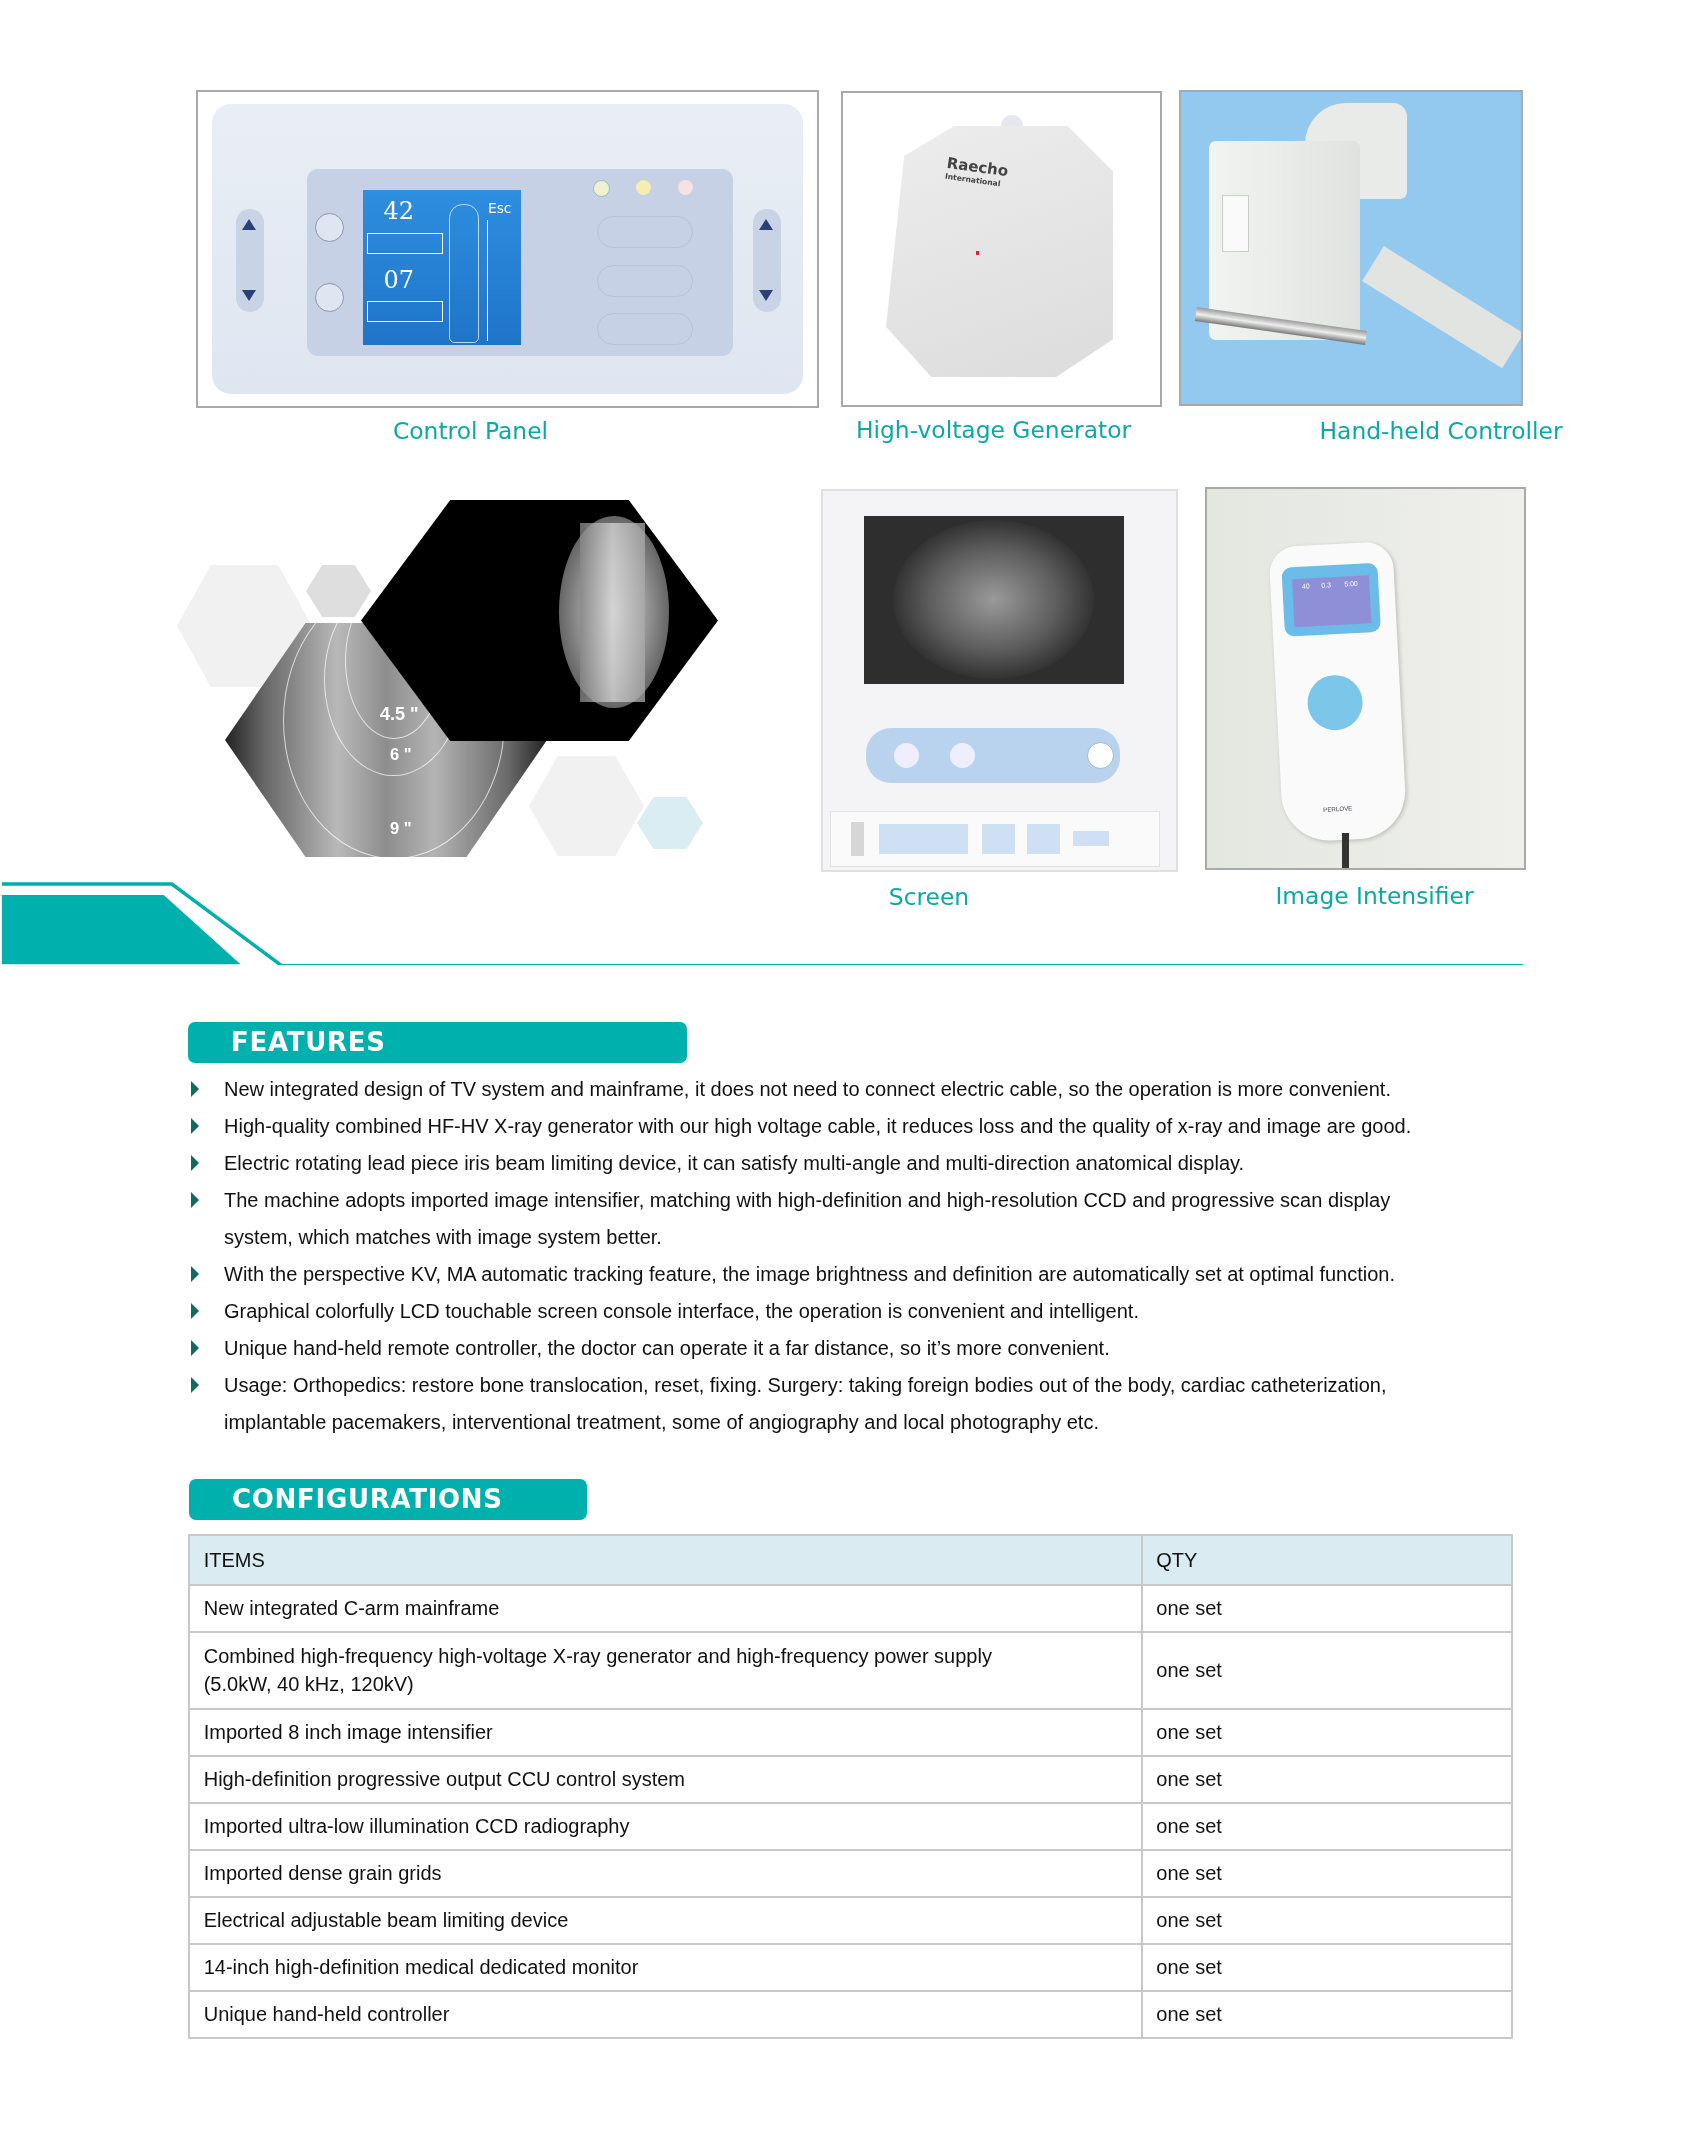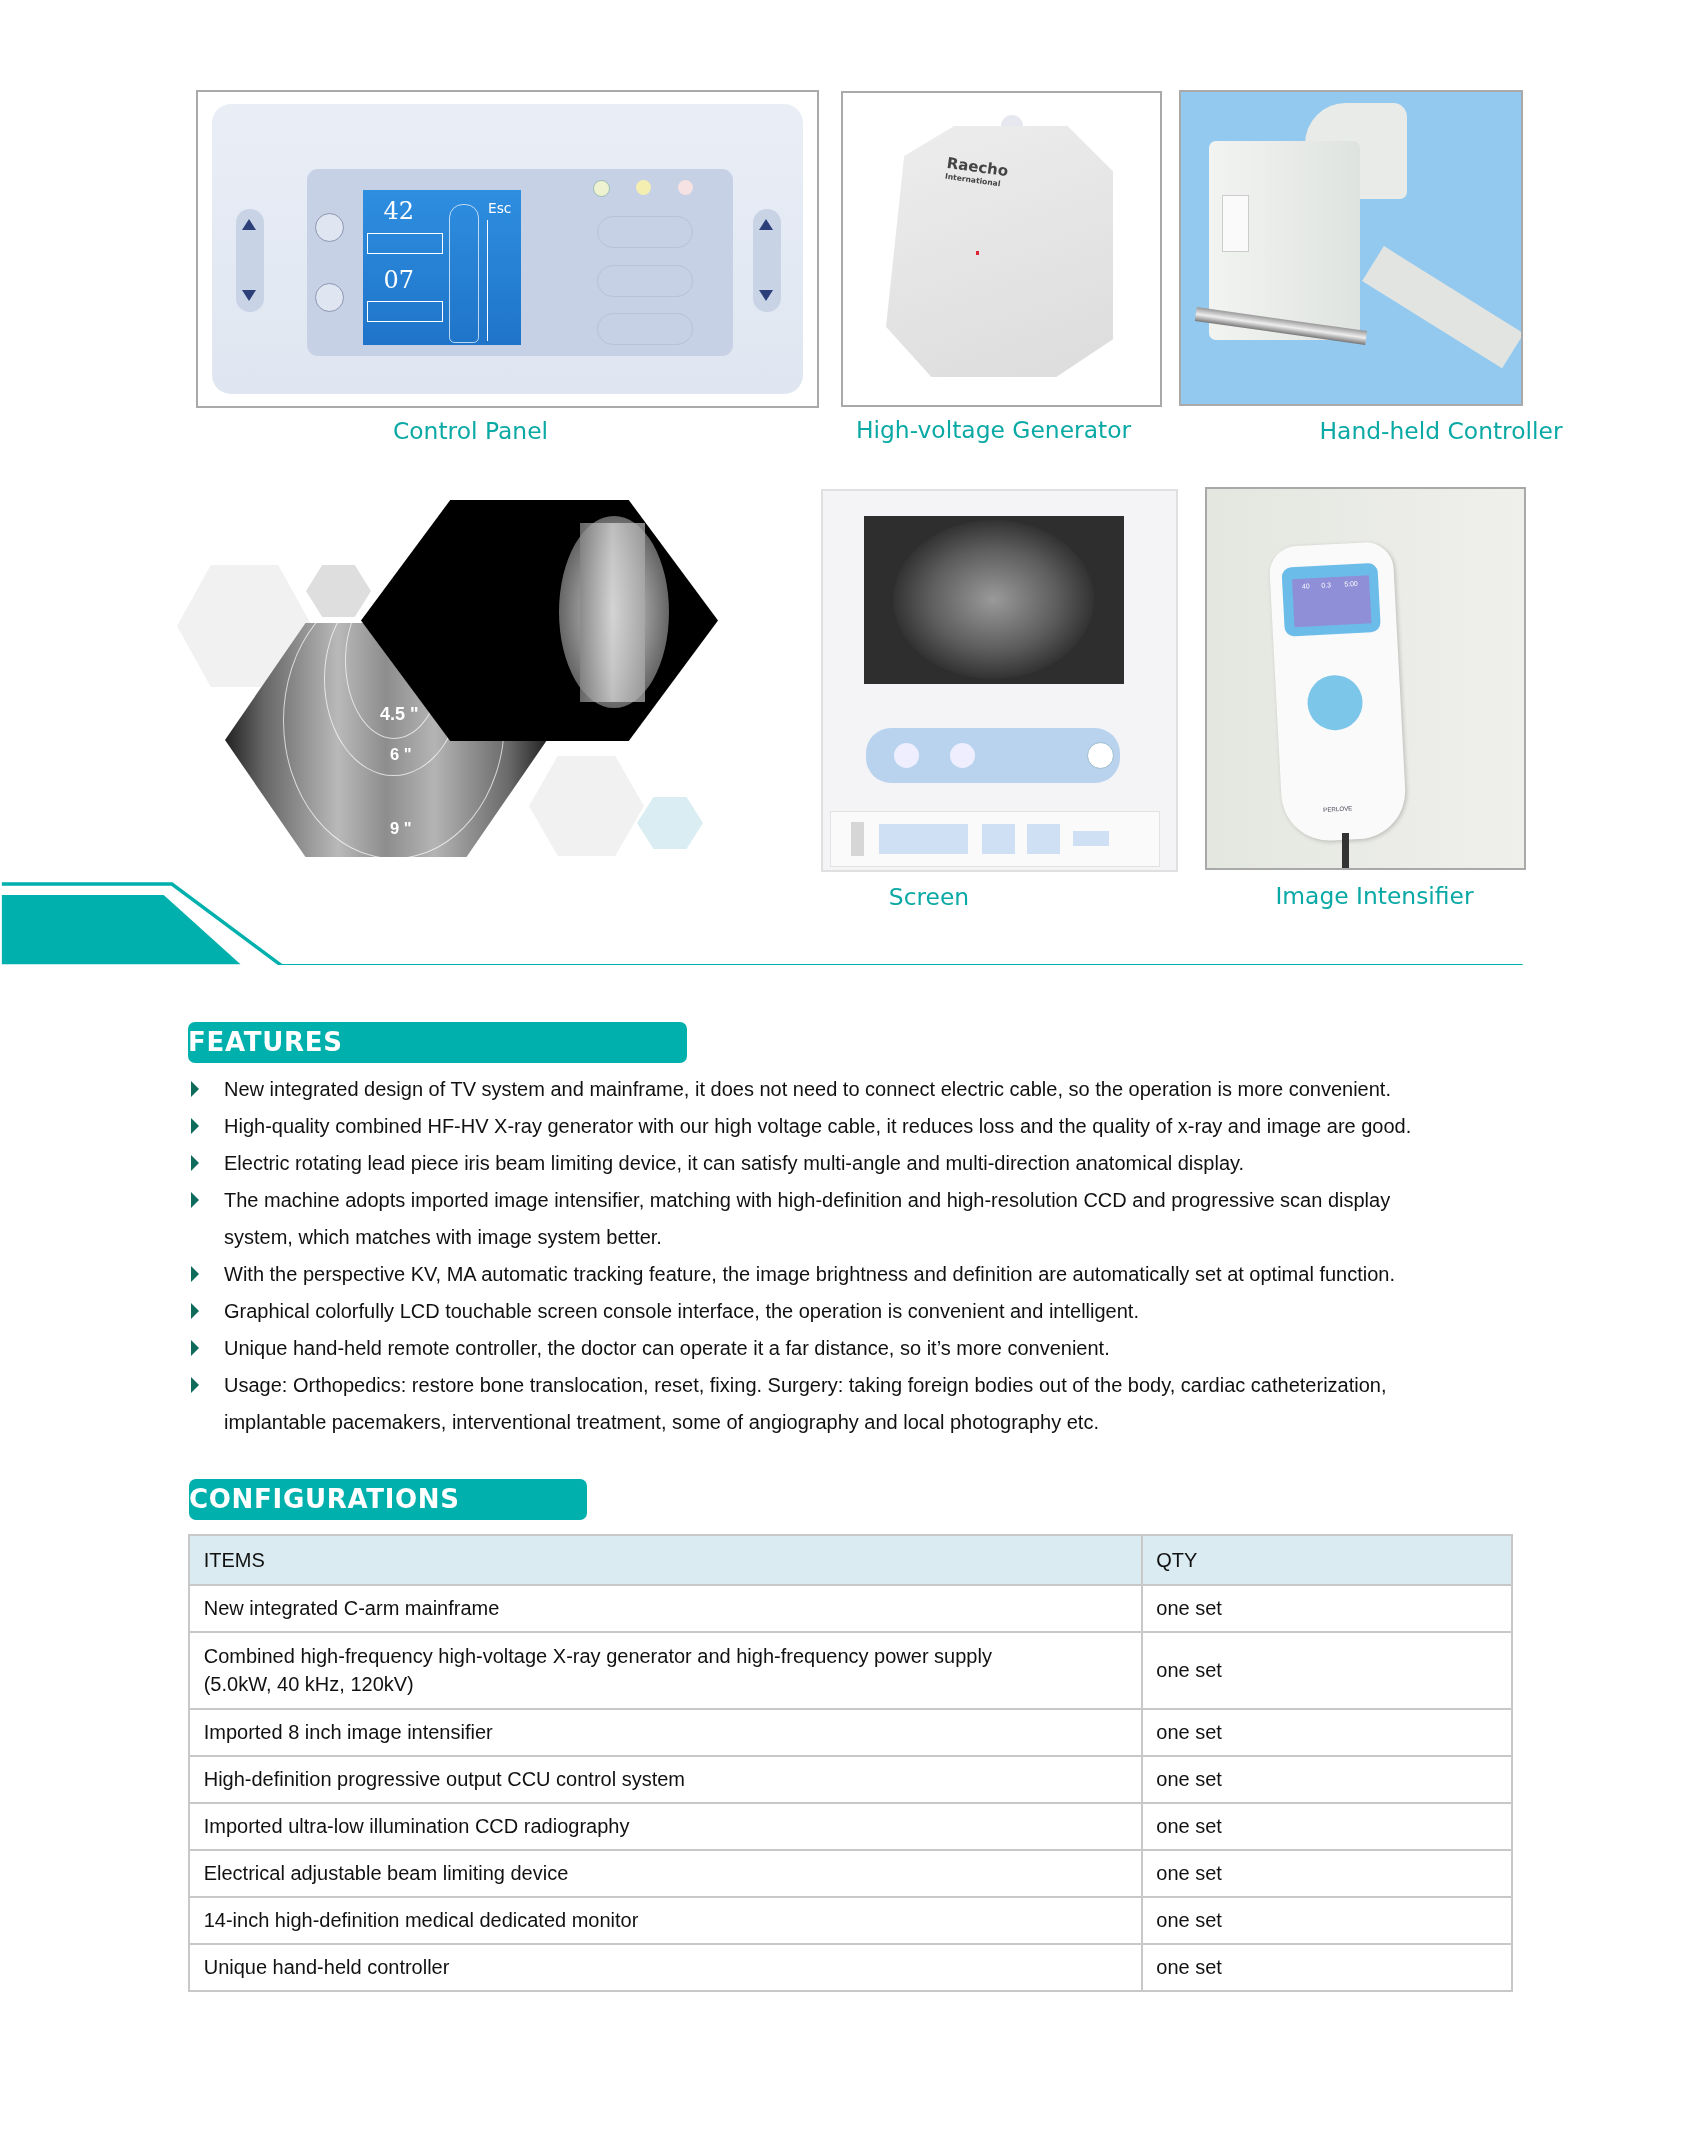--- a/index.html
+++ b/index.html
@@ -18,21 +18,21 @@
   .cp-btn { position:absolute; width: 29px; height: 29px; border-radius: 50%; border: 1.4px solid #8a96b0; background:#dfe5f1; box-sizing:border-box; }
   .tri-up { width:0; height:0; border-left: 7.6px solid transparent; border-right:7.6px solid transparent; border-bottom: 11px solid #2c3f78; position:absolute; }
   .tri-dn { width:0; height:0; border-left: 7.6px solid transparent; border-right:7.6px solid transparent; border-top: 11px solid #2c3f78; position:absolute; }
   .lcd-num { position:absolute; color:#fff; font-family: "DejaVu Serif", serif; font-size: 24px; }
   .pill { position:absolute; width: 66px; height: 32px; border-radius: 16px; border:1.4px solid #b8c2d8; box-sizing:border-box; }
 
   
   .xray-dark { background: radial-gradient(ellipse at center, #9a9a9a 0%, #5d5d5d 45%, #2b2b2b 75%, #111 100%); }
 
   
-  .section-pill { position:absolute; background:#00b0ac; border-radius: 6.9px; color:#fff; font-family: "DejaVu Sans", sans-serif; font-weight: bold; font-size: 26px; box-sizing: border-box; line-height: 40px; letter-spacing: 0.7px; }
+  .section-pill { position:absolute; background:#00b0ac; border-radius: 6.9px; color:#fff; font-family: "DejaVu Sans", sans-serif; font-weight: bold; font-size: 26px; padding-left: 43px; box-sizing: border-box; line-height: 40px; letter-spacing: 0.7px; }
 
   .feat-list { position:absolute; left: 187px; top: 1071px; width: 1333px; margin:0; padding:0; list-style:none; font-family: "Liberation Sans", sans-serif; font-size: 20px; color:#111; }
   .feat-list li { position: relative; padding-left: 37px; line-height: 37px; }
   .feat-list .bullet { position:absolute; left: 4.1px; top: 9.6px; width:0; height:0; border-top: 8.2px solid transparent; border-bottom: 8.2px solid transparent; border-left: 8.2px solid #0f6b5c; }
 
   table.config { position:absolute; left: 188px; top: 1534px; width: 1325px; border-collapse: collapse; font-family: "Liberation Sans", sans-serif; font-size: 20px; color:#111; }
   table.config td, table.config th { border: 2.1px solid #c8c8c8; text-align:left; font-weight: normal; padding: 0 13.7px; vertical-align: middle; }
   table.config th { background:#daecf2; height: 48px; }
   table.config td { height: 45px; }
   table.config td.tall { height: 75px; line-height: 27.5px; }
@@ -194,20 +194,24 @@
     </tr>
     <tr>
       <td>High-definition progressive output CCU control system</td>
       <td class="qty">one set</td>
     </tr>
     <tr>
       <td>Imported ultra-low illumination CCD radiography</td>
       <td class="qty">one set</td>
     </tr>
     <tr>
+      <td>Imported dense grain grids</td>
+      <td class="qty">one set</td>
+    </tr>
+    <tr>
       <td>Electrical adjustable beam limiting device</td>
       <td class="qty">one set</td>
     </tr>
     <tr>
       <td>14-inch high-definition medical dedicated monitor</td>
       <td class="qty">one set</td>
     </tr>
     <tr>
       <td>Unique hand-held controller</td>
       <td class="qty">one set</td>

